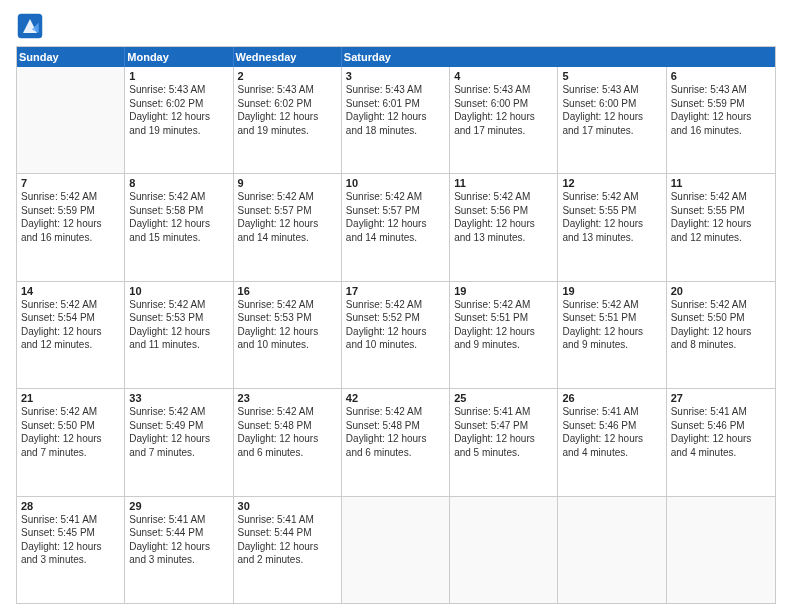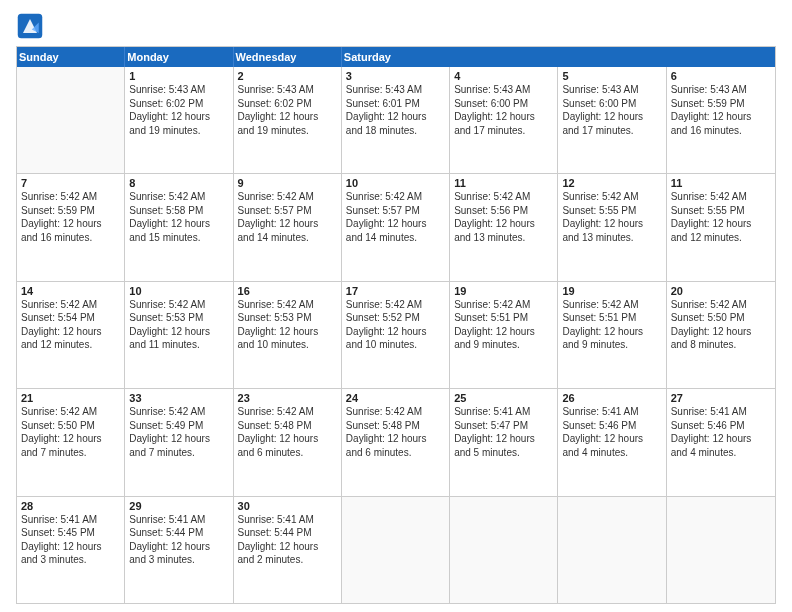--- a/index.html
+++ b/index.html
@@ -304,21 +304,21 @@
 and 7 minutes.</div>
           </div>
           <div class="cal-cell">
             <span class="day-num">23</span>
             <div class="day-info" style="white-space: pre-line;">Sunrise: 5:42 AM
 Sunset: 5:48 PM
 Daylight: 12 hours
 and 6 minutes.</div>
           </div>
           <div class="cal-cell">
-            <span class="day-num">24</span>
+            <span class="day-num">42</span>
             <div class="day-info" style="white-space: pre-line;">Sunrise: 5:42 AM
 Sunset: 5:48 PM
 Daylight: 12 hours
 and 6 minutes.</div>
           </div>
           <div class="cal-cell">
             <span class="day-num">25</span>
             <div class="day-info" style="white-space: pre-line;">Sunrise: 5:41 AM
 Sunset: 5:47 PM
 Daylight: 12 hours

